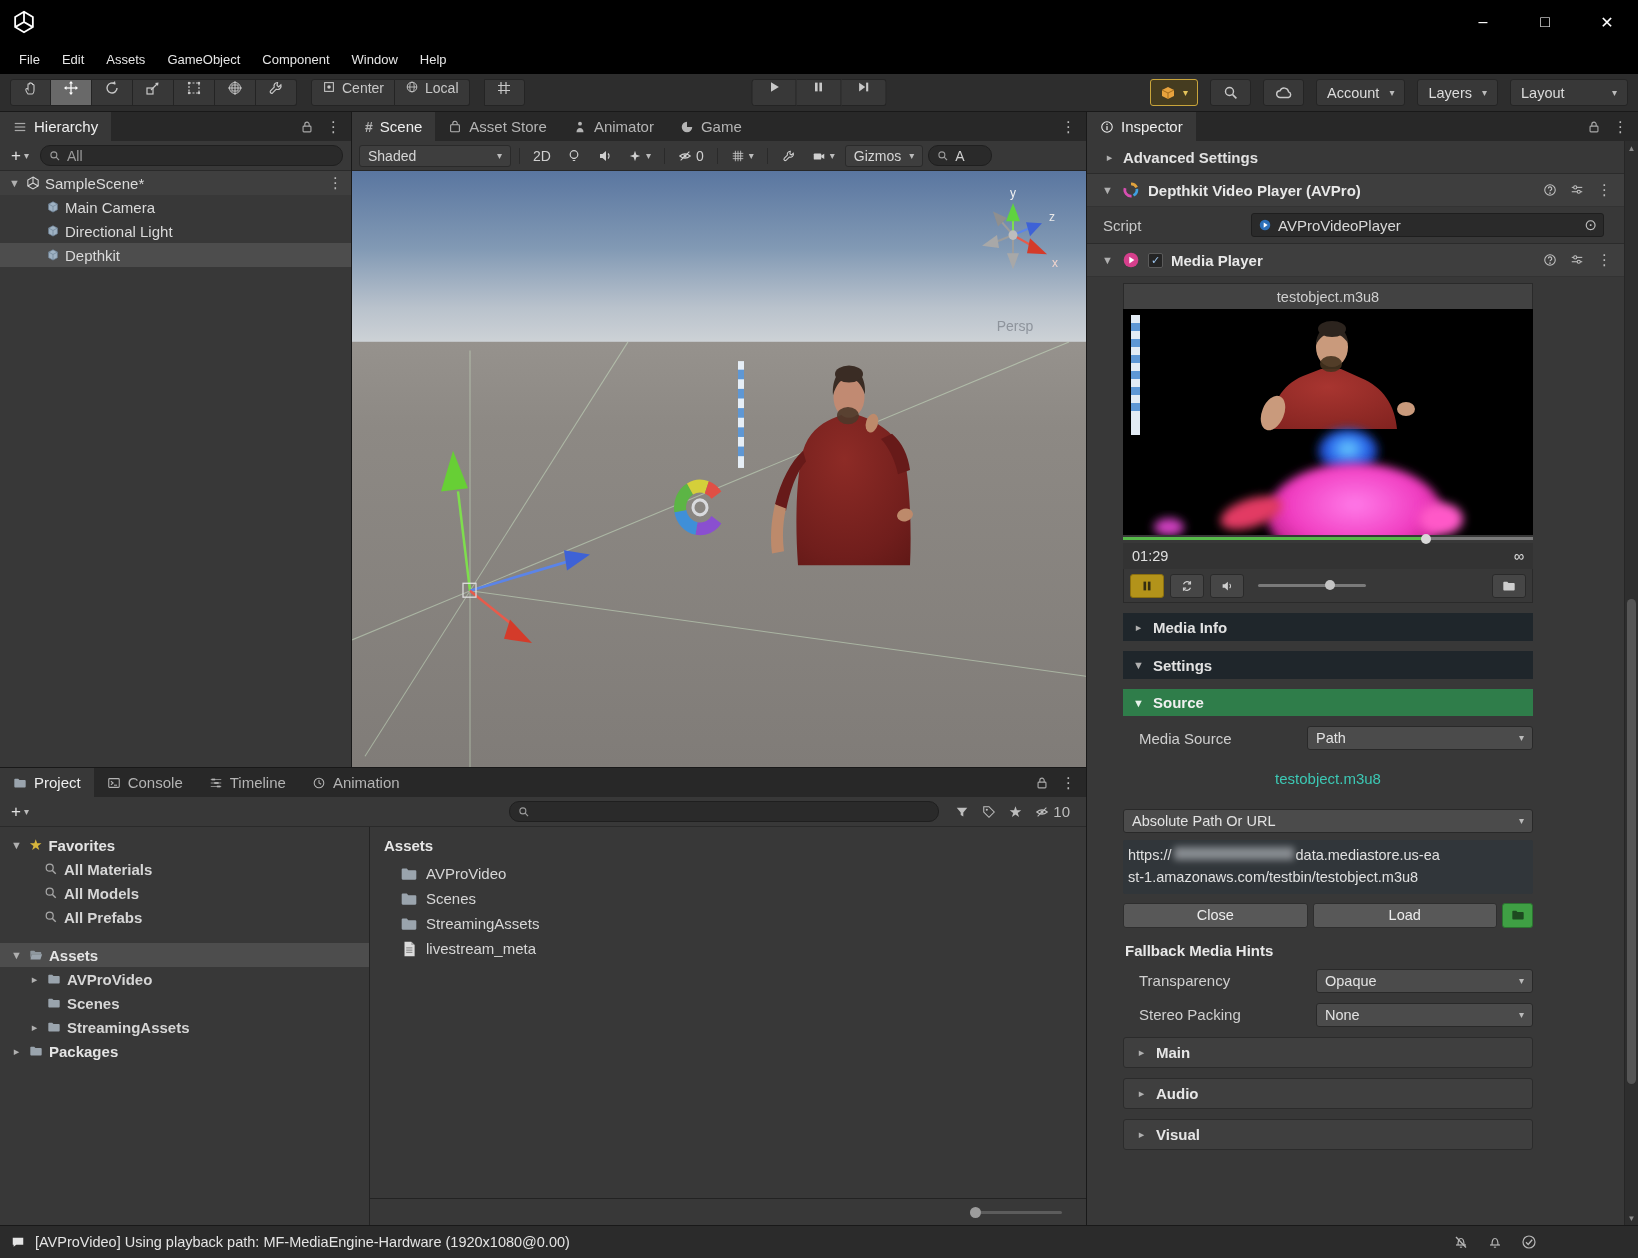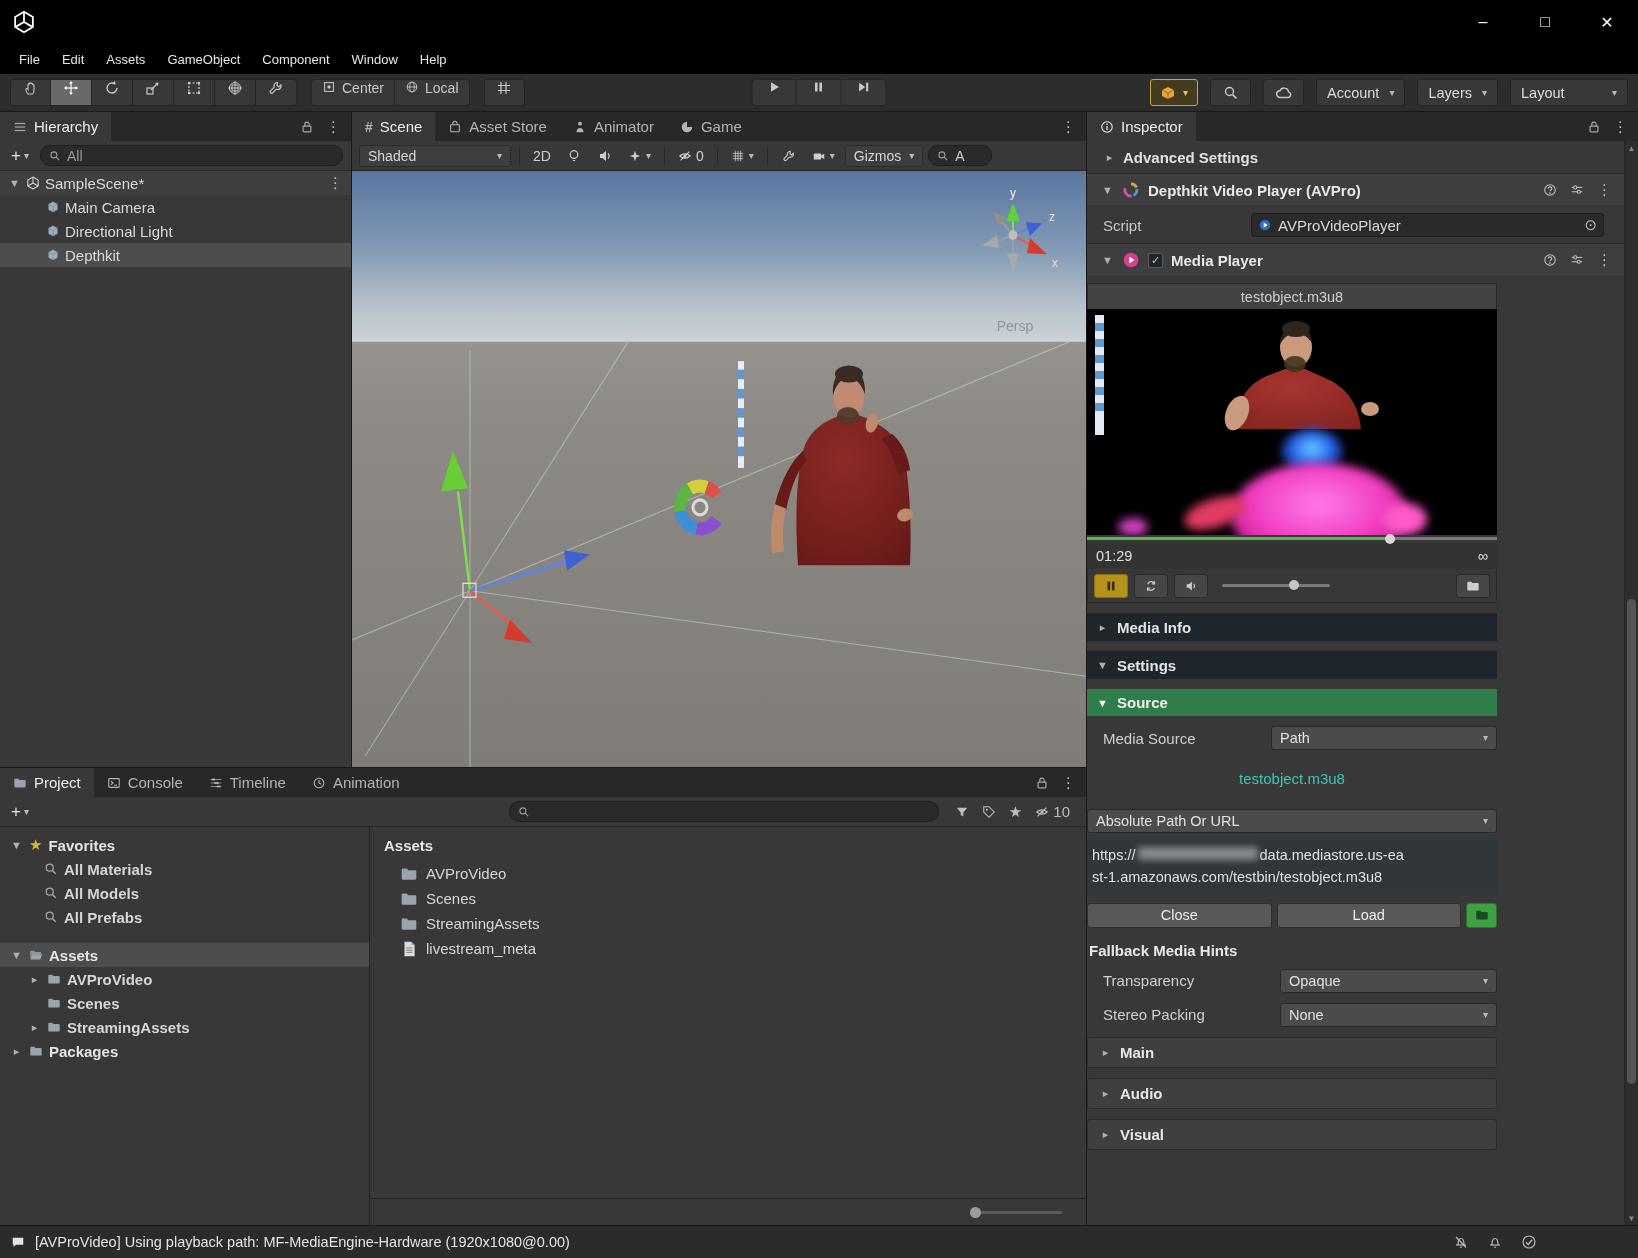--- a/index.html
+++ b/index.html
@@ -98,21 +98,21 @@
   .sb-track { flex:1; width:100%; position:relative; }
   .sb-thumb { position:absolute; left:2px; right:2px; top:42%; height:46%; background:#555; border-radius:5px; }
   .irow { display:flex; align-items:center; gap:7px; padding:0 8px 0 16px; height:32px; color:#e2e2e2; font-weight:600; }
   .comp-hdr { height:34px; background:#3e3e3e; border-top:1px solid #2b2b2b; border-bottom:1px solid #333; display:flex; align-items:center; gap:8px; padding:0 12px 0 14px; font-weight:700; color:#e8e8e8; }
   .hdr-right { margin-left:auto; display:flex; align-items:center; gap:13px; color:#c2c2c2; font-weight:400; }
   .checkbox { width:15px; height:15px; background:#242424; border:1px solid #5a5a5a; border-radius:2px; display:flex; align-items:center; justify-content:center; font-size:11px; color:#9ec7f0; flex:none; }
   .script-row { display:flex; align-items:center; gap:8px; padding:5px 20px 5px 16px; height:36px; }
   .script-row .lbl { width:140px; color:#c8c8c8; flex:none; }
   .objfield { flex:1; height:24px; background:#2a2a2a; border:1px solid #1e1e1e; border-radius:3px; display:flex; align-items:center; gap:6px; padding:0 6px; color:#d8d8d8; }
   .picker { margin-left:auto; color:#bdbdbd; }
-  .insp-sec { width:410px; }
+  .insp-sec { width:410px; margin-left:36px; }
   .preview-hdr { height:26px; background:#424242; display:flex; align-items:center; justify-content:center; color:#cfcfcf; font-size:14.5px; border:1px solid #2a2a2a; border-bottom:none; margin-top:6px; }
   .preview-vid { height:226px; background:#000; position:relative; overflow:hidden; }
   .preview-vid svg { position:absolute; inset:0; width:100%; height:100%; }
   .progress { height:8px; position:relative; background:#383838; }
   .progress .base { position:absolute; left:0; right:0; top:2px; height:3px; background:#7a7a7a; }
   .progress .fill { position:absolute; left:0; top:2px; height:3px; width:74%; background:#57b94a; }
   .progress .knob { position:absolute; left:calc(74% - 5px); top:-1px; width:10px; height:10px; border-radius:50%; background:#d8d8d8; }
   .time-row { height:26px; display:flex; align-items:center; justify-content:space-between; padding:0 9px; background:#333333; color:#e0e0e0; font-size:14.5px; }
   .ctrl-row { height:34px; display:flex; align-items:center; gap:6px; padding:4px 6px; background:#383838; border:1px solid #2a2a2a; border-top:none; }
   .cbtn { width:34px; height:24px; background:#464646; border:1px solid #2a2a2a; border-radius:3px; display:flex; align-items:center; justify-content:center; color:#cfcfcf; flex:none; }

